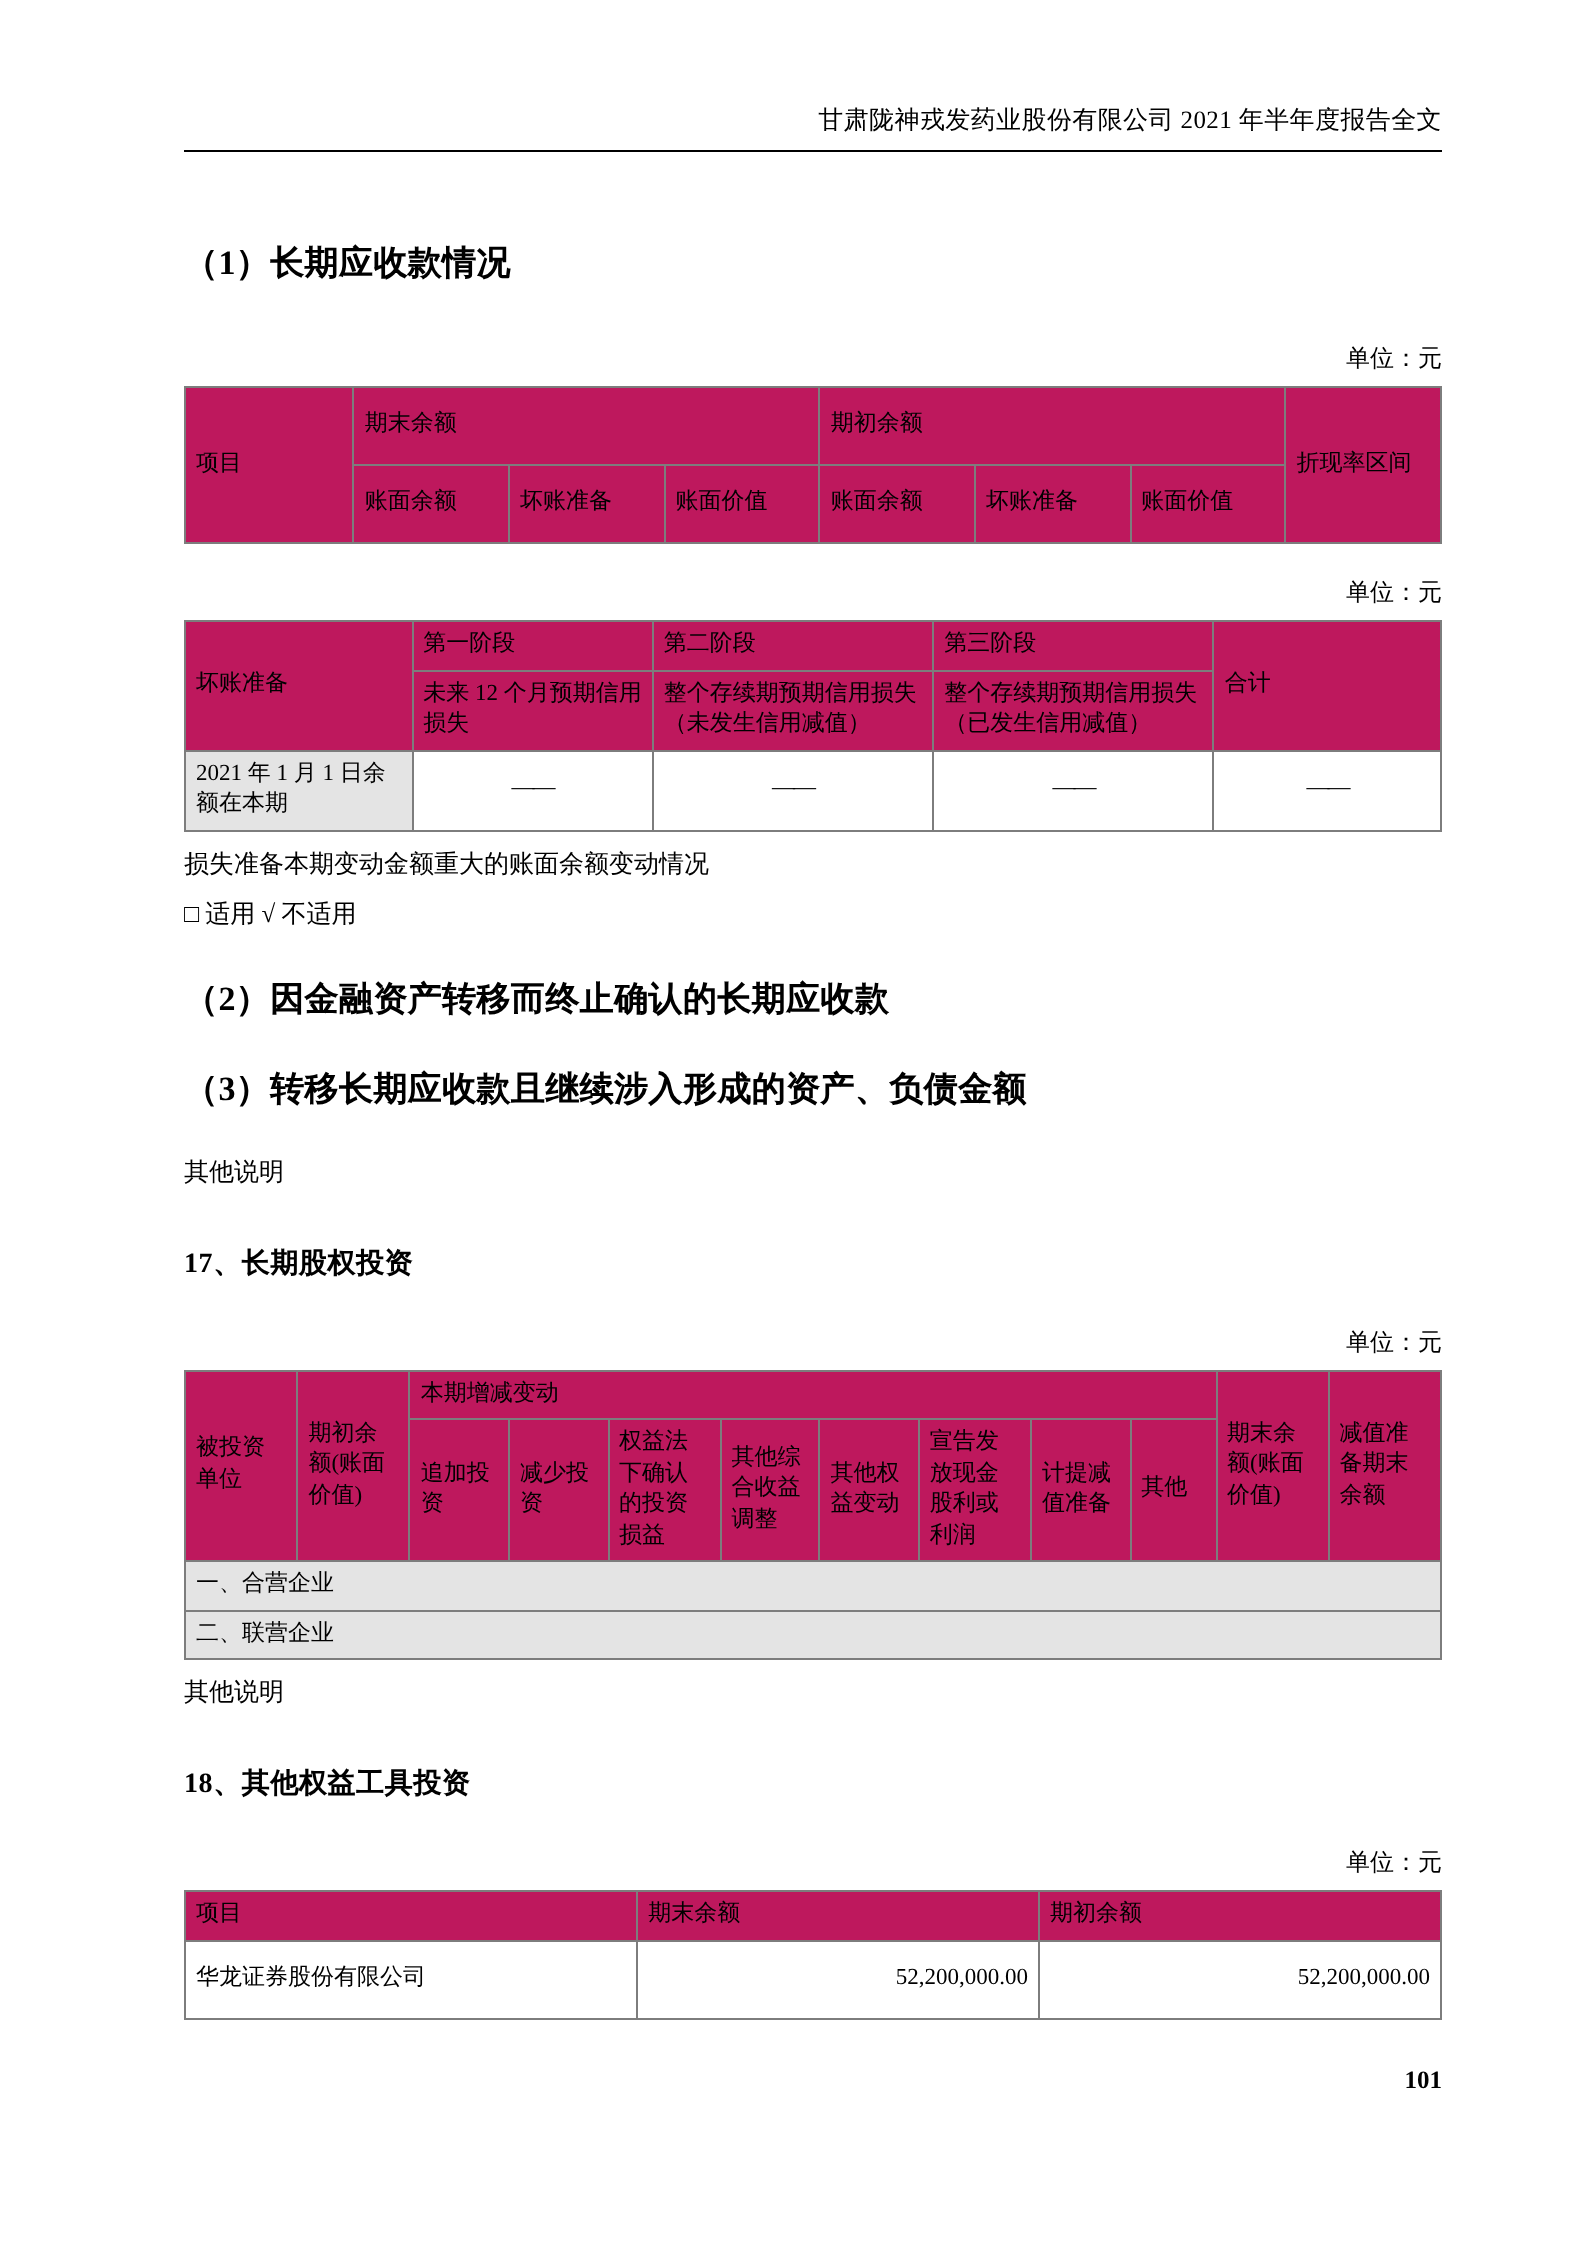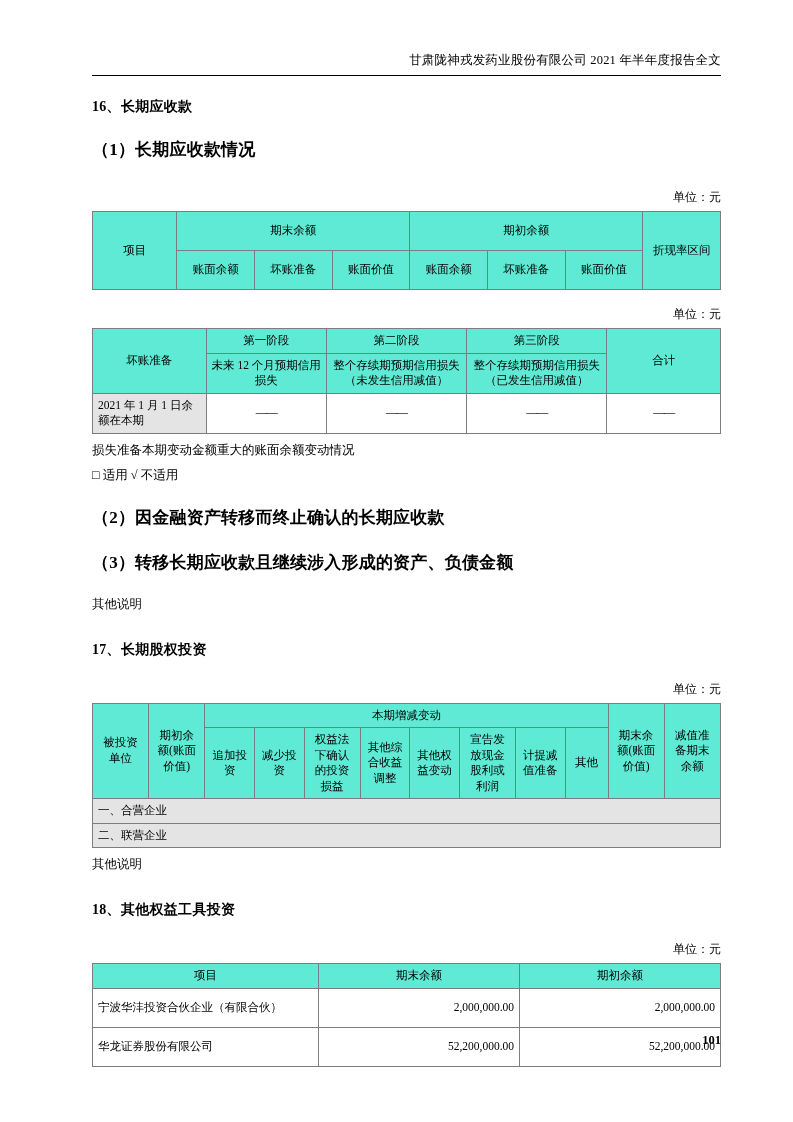--- a/index.html
+++ b/index.html
@@ -65,22 +65,21 @@
     font-size: 11.5px;
   }
   table.doc td, table.doc th {
     border: 1px solid #7d7d7d;
     padding: 4px 5px;
     vertical-align: middle;
     font-weight: normal;
     line-height: 1.35;
   }
   .hdr {
-    background: #5eead4;
-    text-align: center;
+    background: #be185d;
   }
   .cellc { text-align: center; }
   .cellr { text-align: right; }
   .celll { text-align: left; }
   .shade { background: #e4e4e4; }
   .dash { letter-spacing: -1px; }
   .footer-page {
     position: absolute;
     right: 72px;
     bottom: 46px;
@@ -94,21 +93,20 @@
   .tallrow td { height: 30px; }
 </style>
 </head>
 <body>
 
 <div class="page">
 
   <div class="header">甘肃陇神戎发药业股份有限公司 2021 年半年度报告全文</div>
   <div class="header-rule"></div>
 
-  <h2 class="sec">16、长期应收款</h2>
   <div class="spacer-22"></div>
 
   <div class="sub">（1）长期应收款情况</div>
   <div class="spacer-28"></div>
 
   <div class="unit">单位：元</div>
 
   <table class="doc">
     <colgroup>
       <col style="width:12.5%">
@@ -246,25 +244,20 @@
         <col style="width:32%">
         <col style="width:32%">
     </colgroup>
     <tbody>
       <tr>
         <td class="hdr">项目</td>
         <td class="hdr">期末余额</td>
         <td class="hdr">期初余额</td>
       </tr>
       <tr class="tallrow">
-        <td class="celll">宁波华沣投资合伙企业（有限合伙）</td>
-        <td class="cellr">2,000,000.00</td>
-        <td class="cellr">2,000,000.00</td>
-      </tr>
-      <tr class="tallrow">
         <td class="celll">华龙证券股份有限公司</td>
         <td class="cellr">52,200,000.00</td>
         <td class="cellr">52,200,000.00</td>
       </tr>
     </tbody>
   </table>
 
   <div class="footer-page">101</div>
 </div>
 

